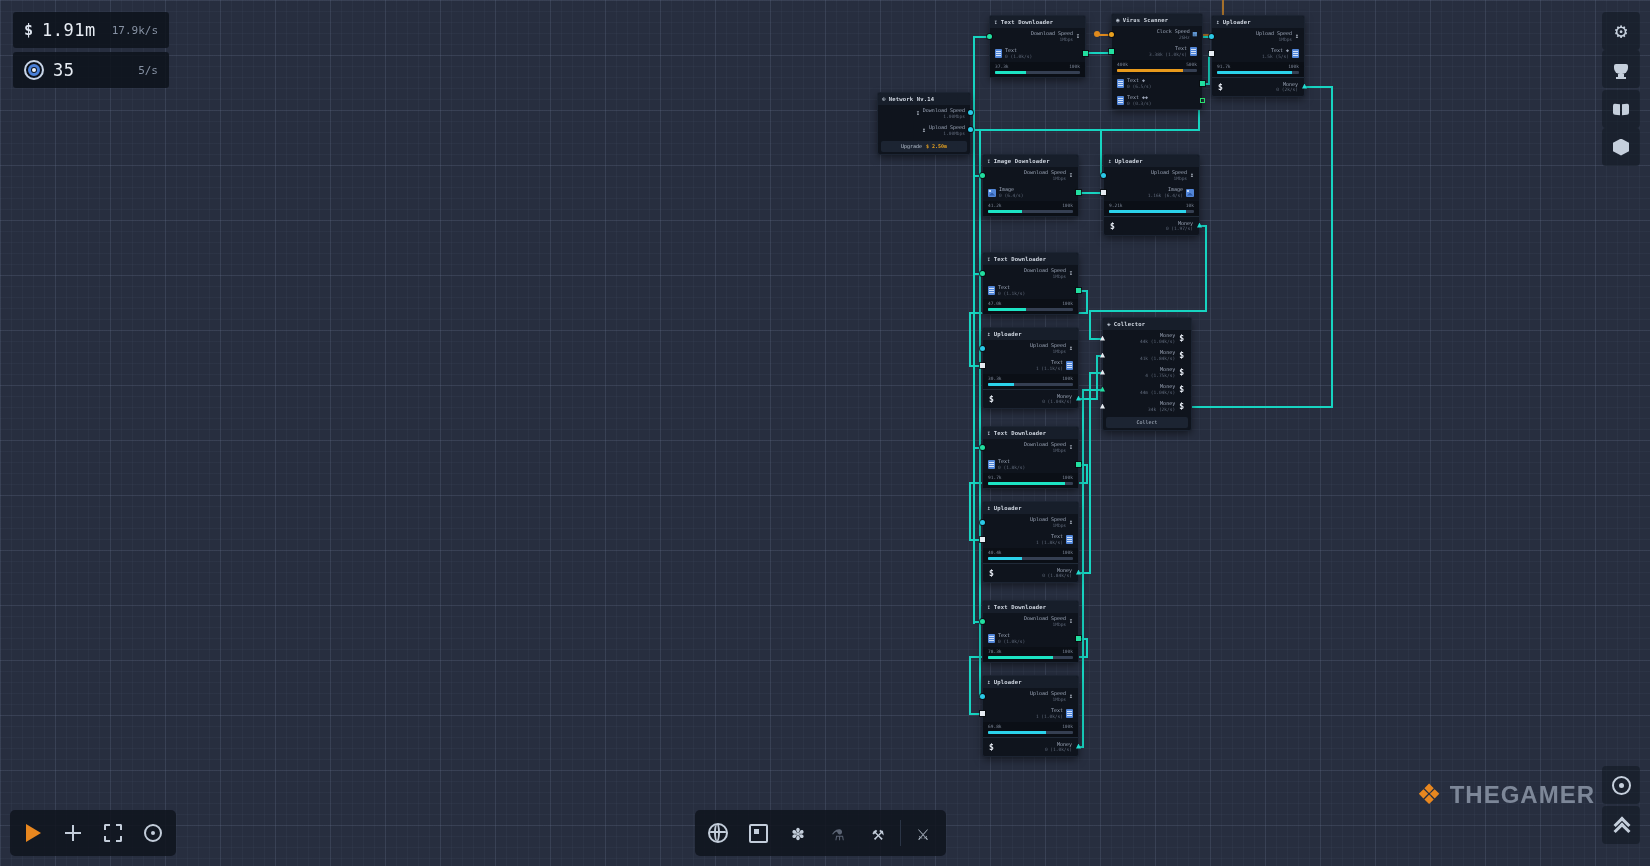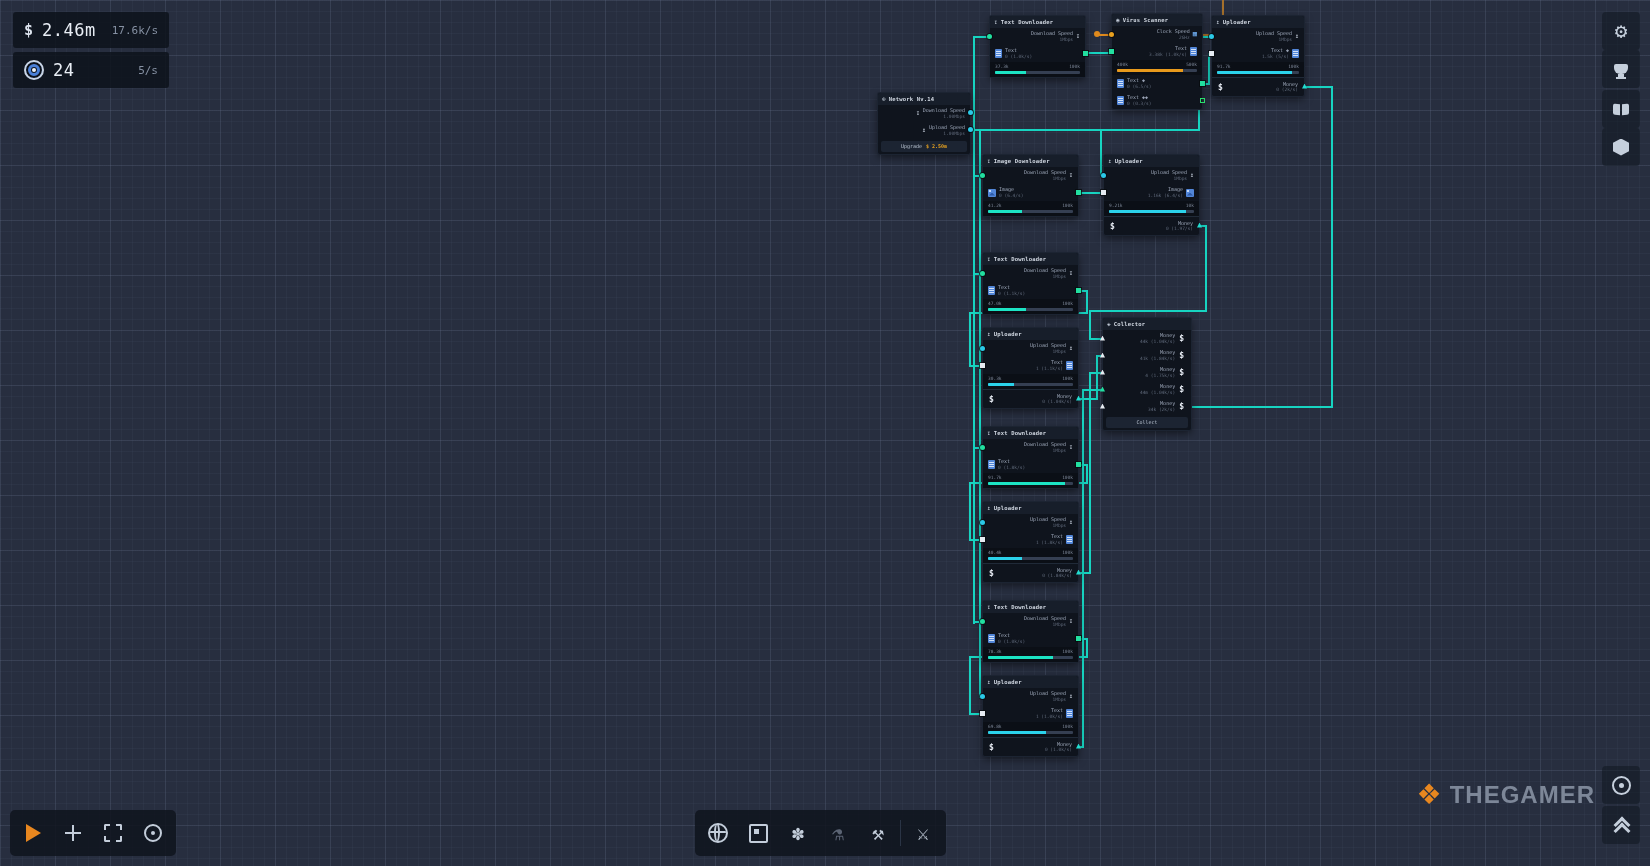--- a/index.html
+++ b/index.html
@@ -131,26 +131,26 @@
   .wm{position:absolute;right:55px;bottom:57px;display:flex;align-items:center;gap:8px;z-index:5}
   .wm-mark{font-size:28px;color:#e8871f;line-height:1;font-family:"DejaVu Sans",sans-serif}
   .wm-text{font-family:"Liberation Sans",sans-serif;font-weight:bold;font-size:24px;
            letter-spacing:1px;color:#7d8798}
 </style>
 </head>
 <body>
 
 <div class="hudbox" style="top:12px">
   <span class="hud-dollar">$</span>
-  <span class="hud-big">2.46m</span>
-  <span class="hud-rate">17.6k/s</span>
+  <span class="hud-big">1.91m</span>
+  <span class="hud-rate">17.9k/s</span>
 </div>
 <div class="hudbox" style="top:52px">
   <span class="ic-pts"></span>
-  <span class="hud-big">24</span>
+  <span class="hud-big">35</span>
   <span class="hud-rate">5/s</span>
 </div>
 
 <div id="canvas">
     <div class="wire teal" style="left: 973px; top: 36px; width: 2px; height: 588px;"></div>
     <div class="wire teal" style="left: 973px; top: 36px; width: 21px; height: 2px;"></div>
     <div class="wire teal" style="left: 967px; top: 112px; width: 8px; height: 2px;"></div>
     <div class="wire teal" style="left: 973px; top: 175px; width: 14px; height: 2px;"></div>
     <div class="wire teal" style="left: 973px; top: 273px; width: 14px; height: 2px;"></div>
     <div class="wire teal" style="left: 973px; top: 447px; width: 14px; height: 2px;"></div>

